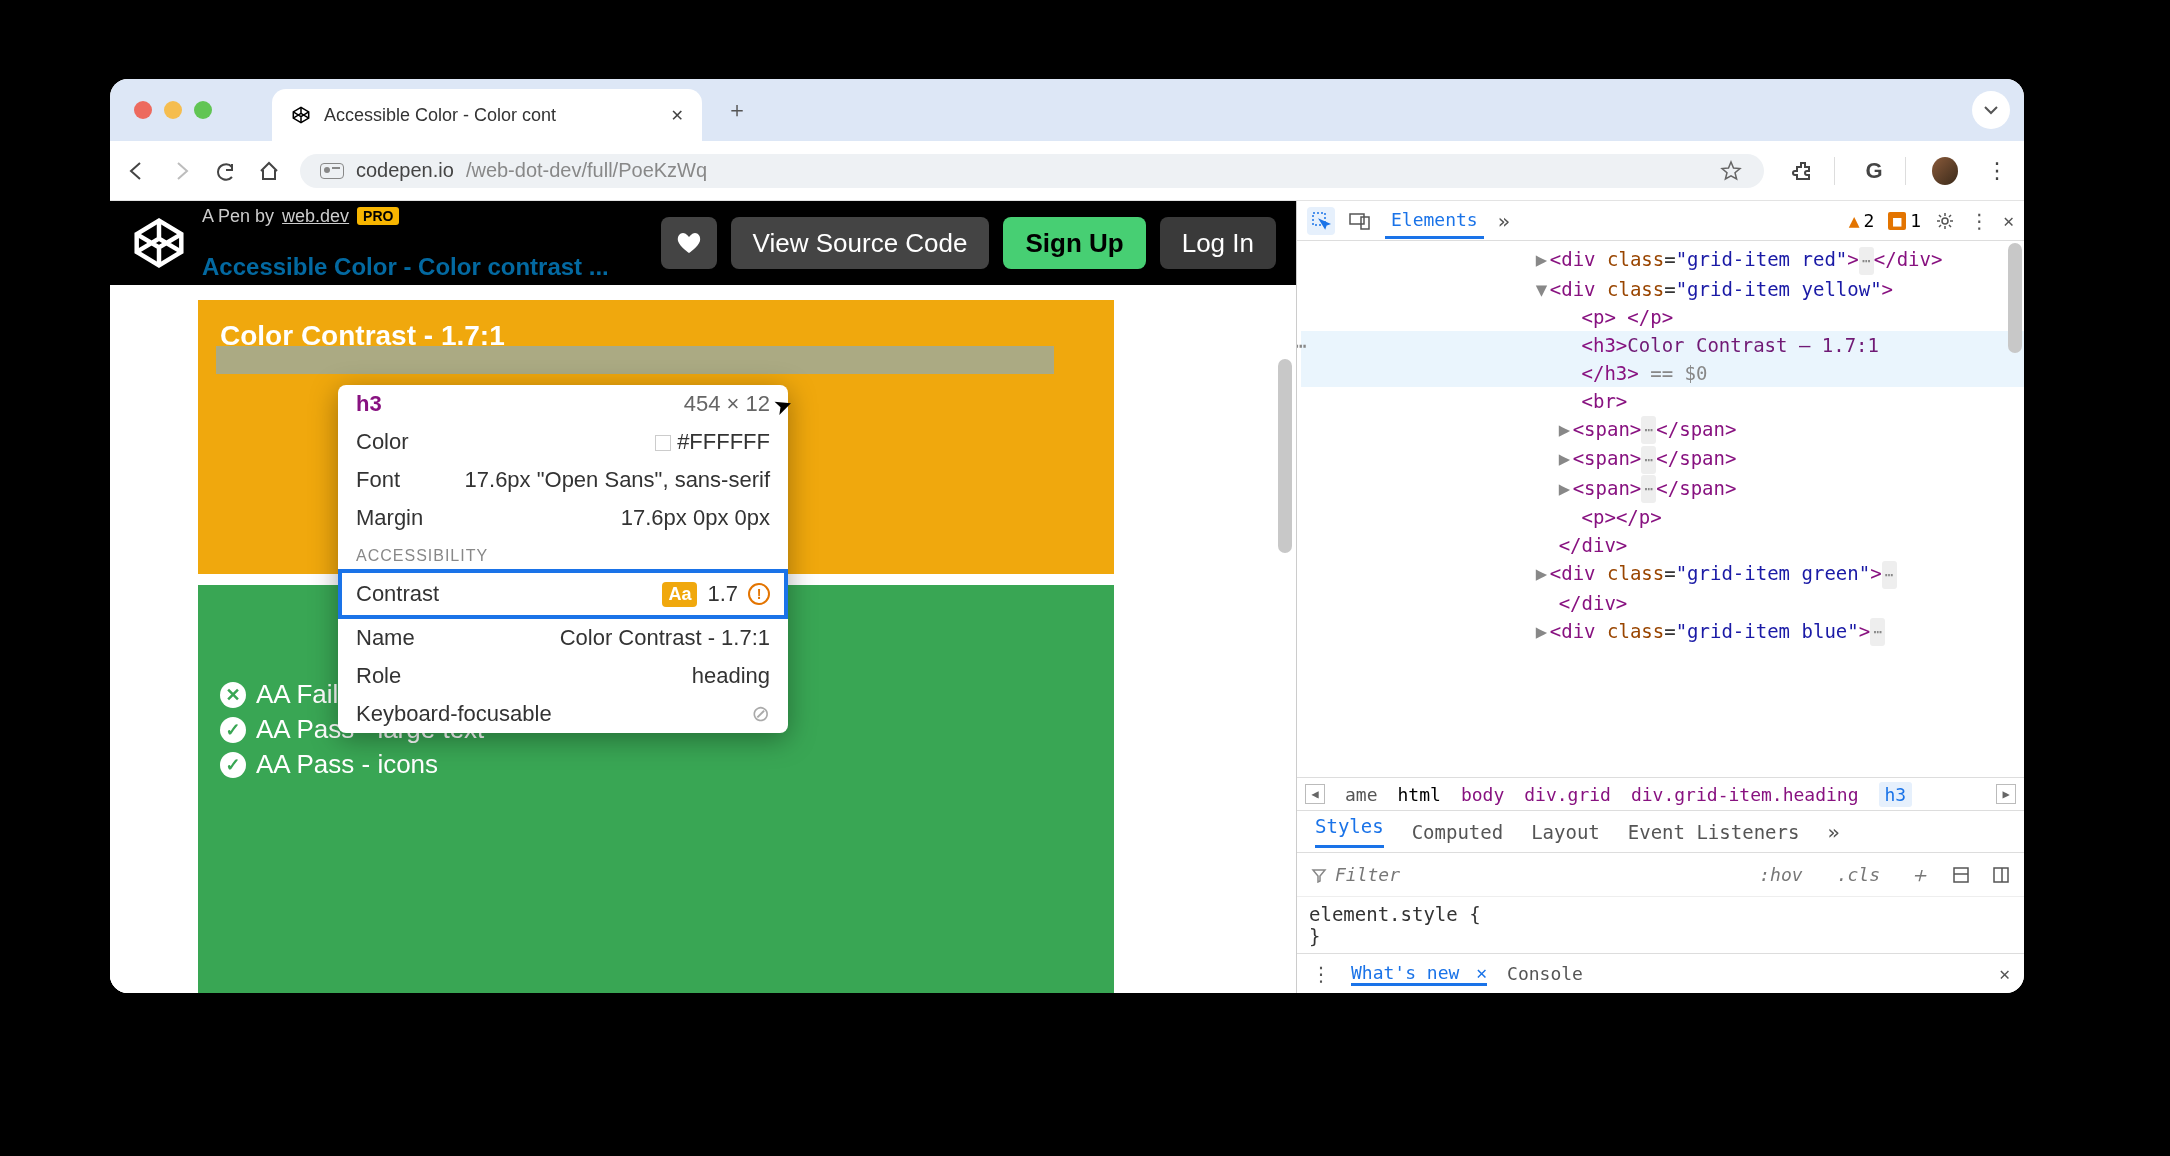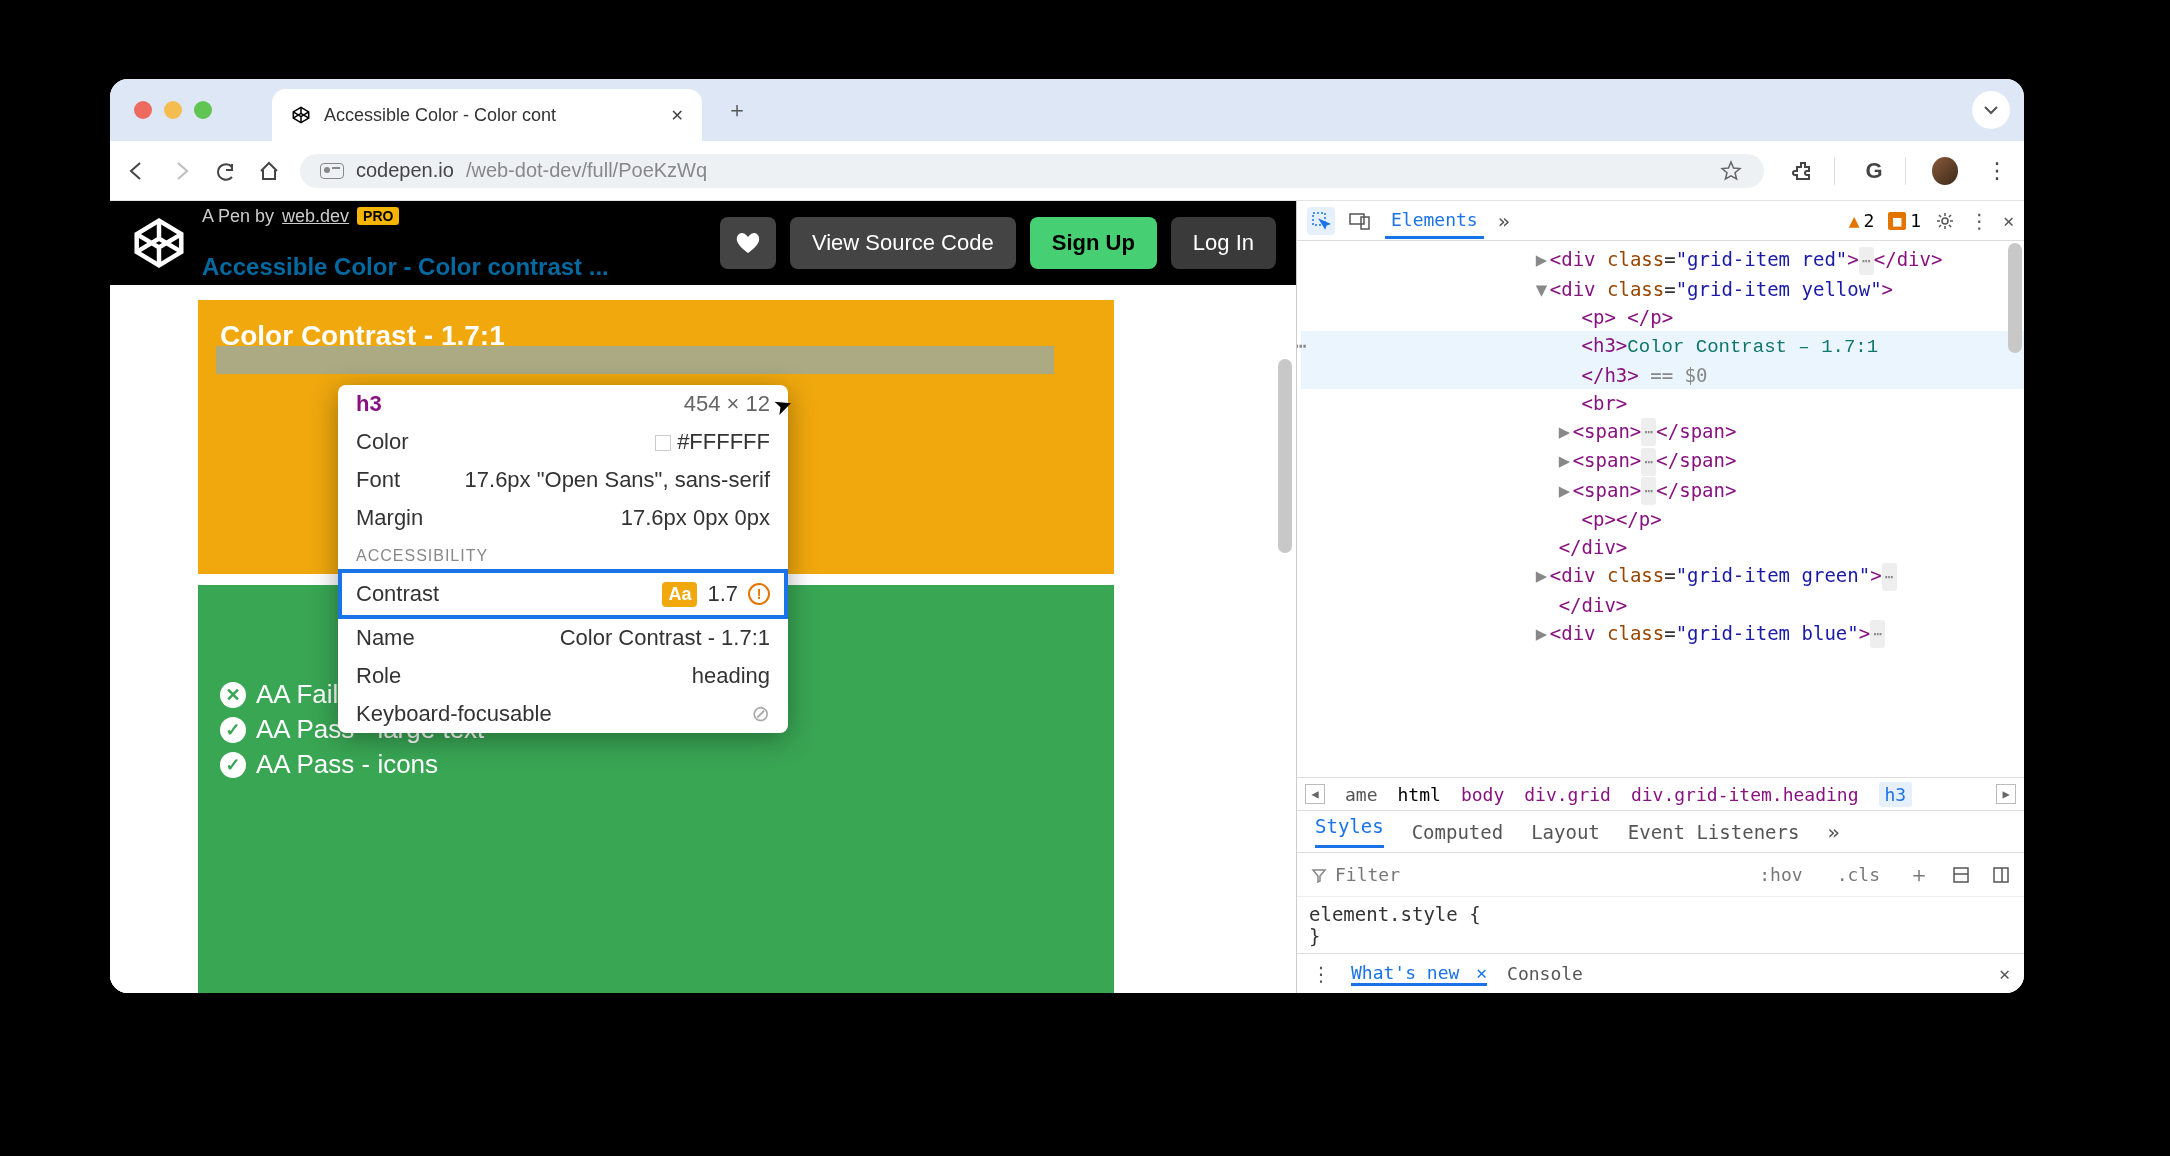--- a/index.html
+++ b/index.html
@@ -31,21 +31,21 @@
 .content { position: absolute; top: 122px; bottom: 0; left: 0; right: 0; display:flex; }
 .page { width: 1186px; background:#fff; position:relative; overflow:hidden;}
 .devtools { flex:1; background:#fff; border-left:1px solid #ccc; display:flex; flex-direction:column; font-family: Menlo, Consolas, monospace; position:relative;justify-content:space-between;}
 
 .cp-header { height: 84px; background:#000; color:#fff; display:flex; align-items:center; padding: 0 20px; gap: 14px;}
 .cp-logo { width: 58px; height: 58px; }
 .cp-titles { flex:1; display:flex; flex-direction:column; gap:2px;}
 .cp-byline { color:#ccc; font-size:18px; display:flex; align-items:center; gap:8px;}
 .cp-byline .pro { background:#F7B500; color:#000; font-weight:700; font-size:14px; padding:1px 6px; border-radius:3px;}
 .cp-name { color:#0369a1; font-size:24px; font-weight:700; white-space:nowrap;overflow:hidden;text-overflow:ellipsis;margin-top:24px;}
-.cp-btn { height: 52px; padding: 0 22px; border-radius: 8px; display:flex; align-items:center; font-size:22px; font-weight:500;}
+.cp-btn { height: 52px; padding: 0 22px; border-radius: 8px; display:flex; align-items:center; font-size:26px; font-weight:500;}
 .cp-btn.gray { background:#444;color:#fff;} .cp-btn.heart{background:#444;color:#fff;width:56px;justify-content:center;padding:0;}
 .cp-btn.green { background:#47CF73;color:#000;font-weight:700;}
 .cp-btn.login { background:#3a3a3a;color:#fff;}
 
 .page-body { position:absolute; top:84px; left:0; right:0; bottom:0; background:#fff; overflow:hidden;}
 .card { position:absolute; left:88px; width: 916px; padding: 20px 22px; color:#fff;}
 .card.yellow { top: 15px; background:#F0A80D; height: 274px;}
 .card.green { top: 300px; background:#39A654; height: 420px;}
 .card h3 { font-size: 28px; font-weight:700; margin-bottom: 10px;}
 .card.yellow h3 { color:#fff; position:relative;}
@@ -67,31 +67,31 @@
 
 .dt-top{height:40px;border-bottom:1px solid #ddd;display:flex;align-items:center;padding:0 10px;gap:14px;font-size:18px;}
 .dt-top .sel{background:#E6F0FC;border-radius:4px;padding:4px;}
 .dt-tab{color:#555;padding:6px 6px;}
 .dt-tab.active{color:#1A73E8;border-bottom:3px solid #1A73E8;font-weight:500;}
 .dt-top .spacer{flex:1;}
 .dt-top .warntri{color:#E37400;font-weight:700;}
 .dt-top .errbox{background:#E37400;color:#fff;width:18px;height:18px;display:inline-flex;align-items:center;justify-content:center;border-radius:2px;font-size:14px;}
 .dom{flex:1;overflow:hidden;font-size:19px;line-height:28px;padding: 4px 0 4px 10px;color:#333;}
 .dom .ln{white-space:pre;}
-.pu{color:#881280;} .at{color:#994500;} .av{color:#1A1AA6;} .tx{color:#0f766e;font-family:Liberation Mono, monospace;} .gh{color:#888;}
+.pu{color:#881280;} .at{color:#994500;} .av{color:#1A1AA6;} .tx{color:#701a75;} .gh{color:#888;}
 .dom .tw{display:inline-block;width:14px;color:#888;}
 .dom .hl{background:#EAF5FD;display:block;padding-left:6px;margin-left:-6px;position:relative;}
 .dom .ellips{display:inline-block;background:#eee;border-radius:3px;padding:0 3px;color:#888;font-size:15px;vertical-align:middle;}
 .crumbs{height:34px;border-top:1px solid #ddd;border-bottom:1px solid #ddd;display:flex;align-items:center;font-size:18px;padding:0 8px;gap:20px;color:#555;position:relative;}
 .crumbs .cb{display:inline-flex;align-items:center;}
 .crumbs .cb.active{background:#E6F0FC;color:#1A73E8;padding:2px 6px;border-radius:3px;}
 .crumbs .navl{width:20px;height:20px;border:1px solid #bbb;display:flex;align-items:center;justify-content:center;font-size:12px;color:#666;}
 .sty-tabs{height:42px;border-bottom:1px solid #ddd;display:flex;align-items:center;gap:28px;padding:0 18px;font-size:19px;color:#555;}
 .sty-tabs .t.active{color:#1A73E8;border-bottom:3px solid #1A73E8;padding-bottom:8px;font-weight:500;}
-.sty-bar{height:44px;border-bottom:1px solid #eee;display:flex;align-items:center;padding:0 14px;gap:22px;font-size:18px;color:#777;}
+.sty-bar{height:44px;border-bottom:1px solid #eee;display:flex;align-items:center;padding:0 14px;gap:22px;font-size:18px;color:#777;font-style:italic;}
 .sty-bar .filt{display:flex;align-items:center;gap:8px;flex:1;}
 .sty-bar .chip{padding:3px 6px;}
 .sty-body{padding:6px 12px;font-size:19px;color:#333;font-family:Menlo,monospace;}
 .drawer{height:40px;border-top:1px solid #ddd;display:flex;align-items:center;padding:0 14px;gap:20px;font-size:18px;color:#555;}
 .drawer .t.active{color:#1A73E8;border-bottom:3px solid #1A73E8;}
 .dt-sb{position:absolute;right:2px;top:42px;width:14px;height:110px;background:#c8c8c8;border-radius:7px;}
 svg{display:block;}
 </style>
 </head>
 <body>

